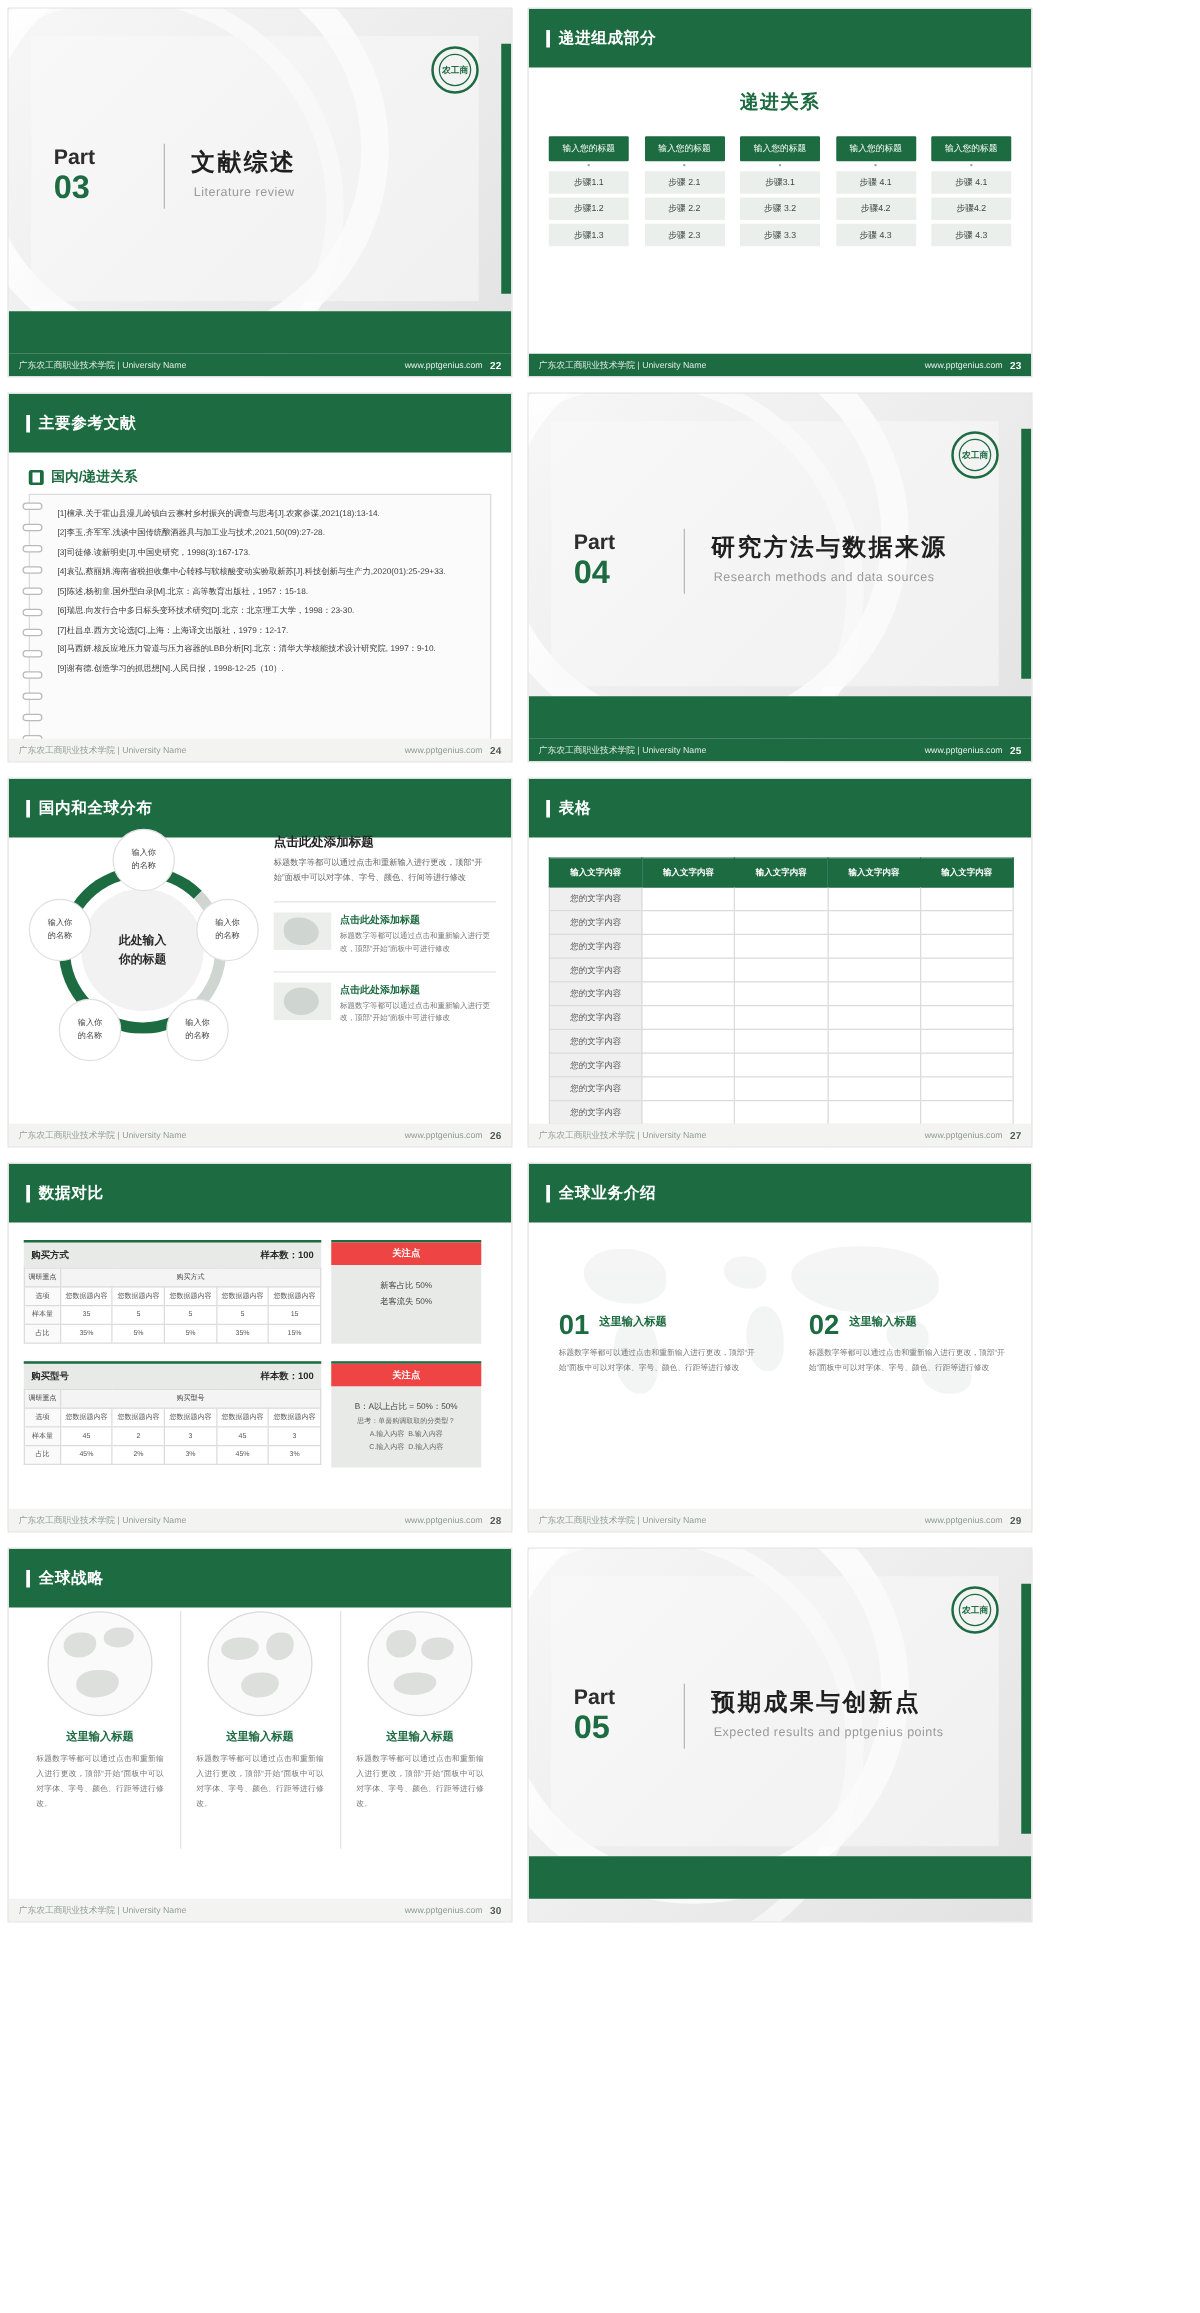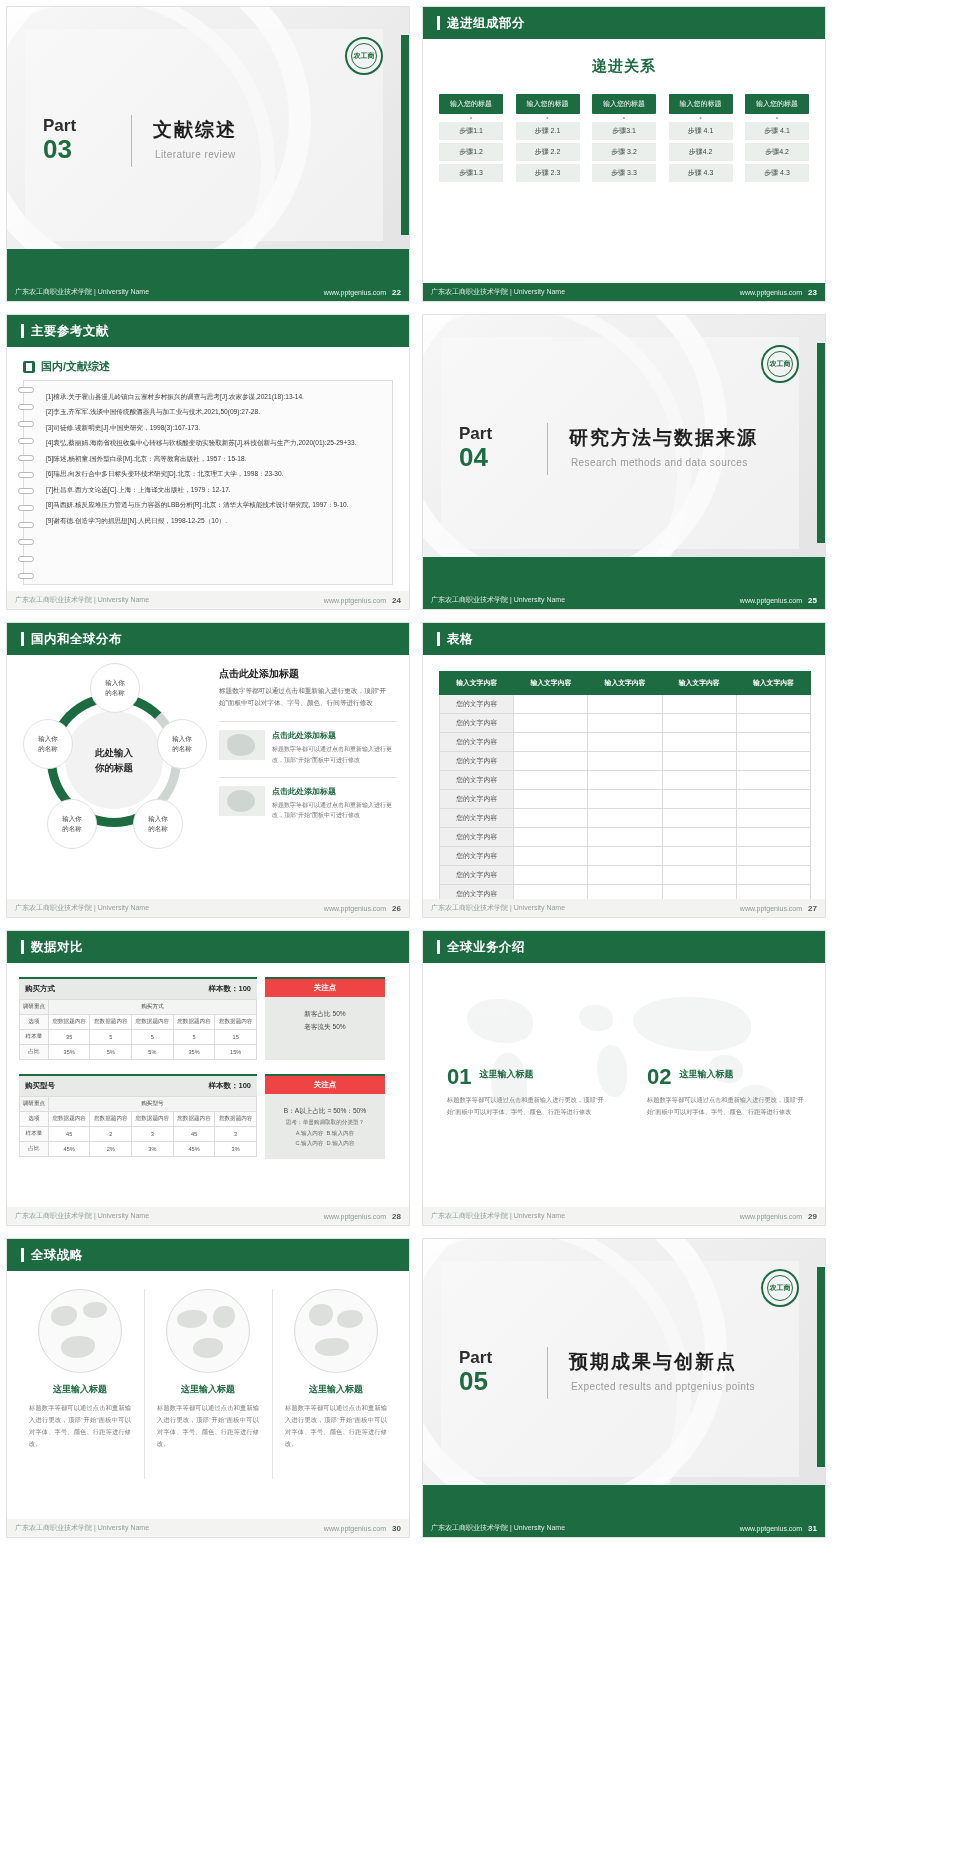--- a/index.html
+++ b/index.html
@@ -1,21 +1,21 @@
 <!DOCTYPE html>
 <html><head>
 <meta charset="utf-8">
 <style>
   html,body{margin:0;padding:0;background:#ffffff;}
   body{width:960px;font-family:"Liberation Sans","DejaVu Sans",sans-serif;color:#222;}
   .sheet{width:960px;display:flex;flex-wrap:wrap;}
   .slide{width:404px;height:296px;margin:6px;position:relative;background:#fff;border:1px solid #e3e3e3;box-sizing:border-box;overflow:hidden;}
   .slide.tall{height:300px;}
   
-  .hdr{height:32px;background:#1d6b41;color:#fff;display:flex;align-items:center;padding-left:14px;font-size:12.5px;font-weight:bold;letter-spacing:.5px;}
+  .hdr{height:47px;background:#1d6b41;color:#fff;display:flex;align-items:center;padding-left:14px;font-size:12.5px;font-weight:bold;letter-spacing:.5px;}
   .hdr .bar{width:3px;height:14px;background:#fff;margin-right:7px;}
   
   .ftr{position:absolute;left:0;bottom:0;width:100%;height:18px;background:#1d6b41;color:#e8f1ec;font-size:7px;display:flex;align-items:center;justify-content:space-between;padding:0 8px;box-sizing:border-box;}
   .ftr .l{opacity:.95;}
   .ftr .r{display:flex;align-items:center;gap:6px;}
   .ftr .num{font-size:8px;font-weight:bold;color:#fff;}
   .ftr.light{background:#f3f4f2;color:#8d9a92;}
   .ftr.light .num{color:#4c5a52;}
   
   .part{position:absolute;inset:0;background:linear-gradient(135deg,#f7f7f7 0%,#ececec 55%,#e2e2e2 100%);}
@@ -80,21 +80,21 @@
   .dct th,.dct td{border:1px solid #dcdcdc;padding:3px 1px;text-align:center;color:#555;}
   .dct th{background:#f4f4f4;color:#444;font-weight:normal;}
   .dct td.lbl{background:#fafafa;}
   .note{background:#e8eae8;border-top:2px solid #1d6b41;}
   .note .nh{background:#ef4444;color:#fff;font-size:7.5px;font-weight:bold;text-align:center;padding:4px 0;}
   .note .nb{font-size:6.6px;color:#444;padding:10px 8px;line-height:2;text-align:center;}
   .note .nb small{display:block;font-size:5.6px;color:#666;line-height:1.9;}
   
   .map{position:absolute;left:24px;top:44px;width:356px;height:170px;opacity:.35;}
   .map i{position:absolute;background:#dfe3e0;border-radius:46% 54% 40% 60%;}
-  .s29-cols{position:absolute;left:24px;top:118px;right:18px;display:flex;gap:40px;margin-top:17px;}
+  .s29-cols{position:absolute;left:24px;top:118px;right:18px;display:flex;gap:40px;}
   .s29-col{flex:1;}
   .s29-col .row{display:flex;align-items:flex-start;gap:8px;}
   .s29-col .num{font-size:22px;font-weight:bold;color:#1d6b41;line-height:1;}
   .s29-col h4{margin:2px 0 0;font-size:9px;color:#1d6b41;font-weight:bold;}
   .s29-col p{margin:6px 0 0;font-size:6.2px;color:#777;line-height:1.9;}
   
   .g3{position:absolute;left:16px;top:44px;right:16px;display:flex;gap:14px;}
   .g3 .col{flex:1;text-align:center;position:relative;}
   .g3 .col+.col:before{content:"";position:absolute;left:-7px;top:6px;width:1px;height:190px;background:#e4e4e4;}
   .globe{width:82px;height:82px;border-radius:50%;border:1px solid #dadada;margin:6px auto 10px;position:relative;overflow:hidden;background:#fafafa;}
@@ -186,21 +186,21 @@
     </div>
   </div>
 
   <div class="slide">
     <div class="hdr">
         <span class="bar"></span>
         <span>主要参考文献</span>
       </div>
     <div class="ref-title">
       <span class="ic"></span>
-      <span>国内/文献综述</span>
+      <span>国内/递进关系</span>
     </div>
     <div class="ref-box">
       <div class="spiral">
         <i></i>
           <i></i>
           <i></i>
           <i></i>
           <i></i>
           <i></i>
           <i></i>
@@ -631,22 +631,15 @@
           <div class="ring">农工商</div>
         </div>
       <div class="txt">
         <div class="ptag">Part</div>
         <div class="pnum">05</div>
       </div>
       <div class="pline"></div>
       <div class="ptitle">预期成果与创新点</div>
       <div class="psub">Expected results and pptgenius points</div>
     </div>
-    <div class="ftr">
-      <span class="l">广东农工商职业技术学院 | University Name</span>
-      <span class="r">
-          <span>www.pptgenius.com</span>
-          <span class="num">31</span>
-        </span>
-    </div>
   </div>
 
 </div>
 
 </body></html>

